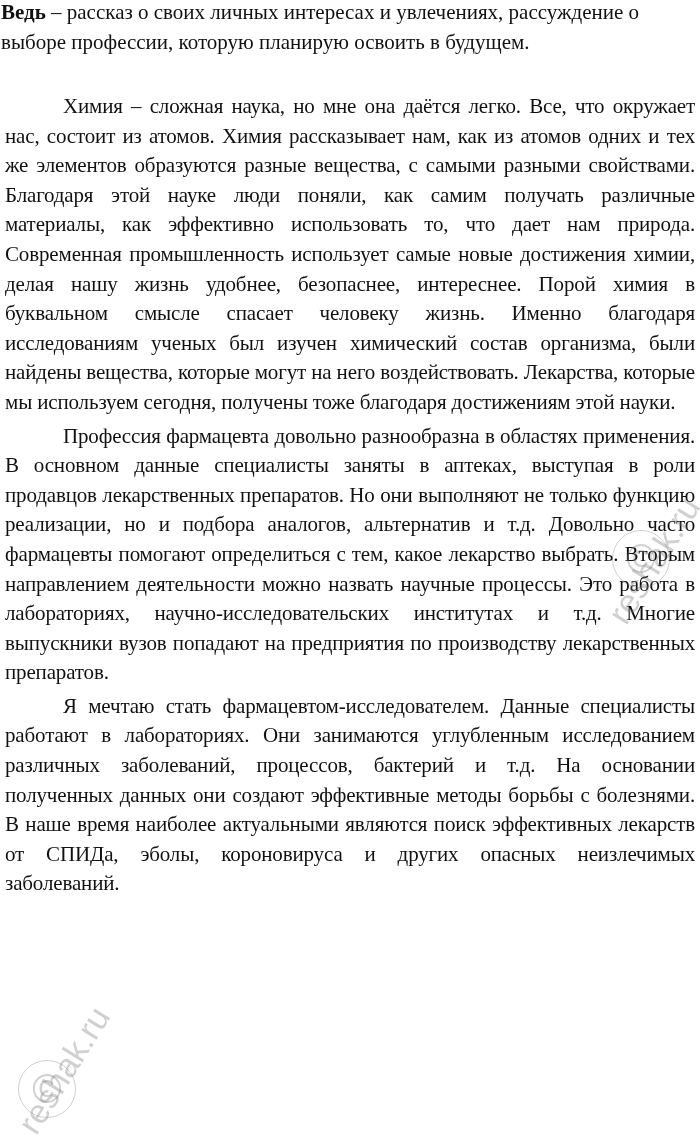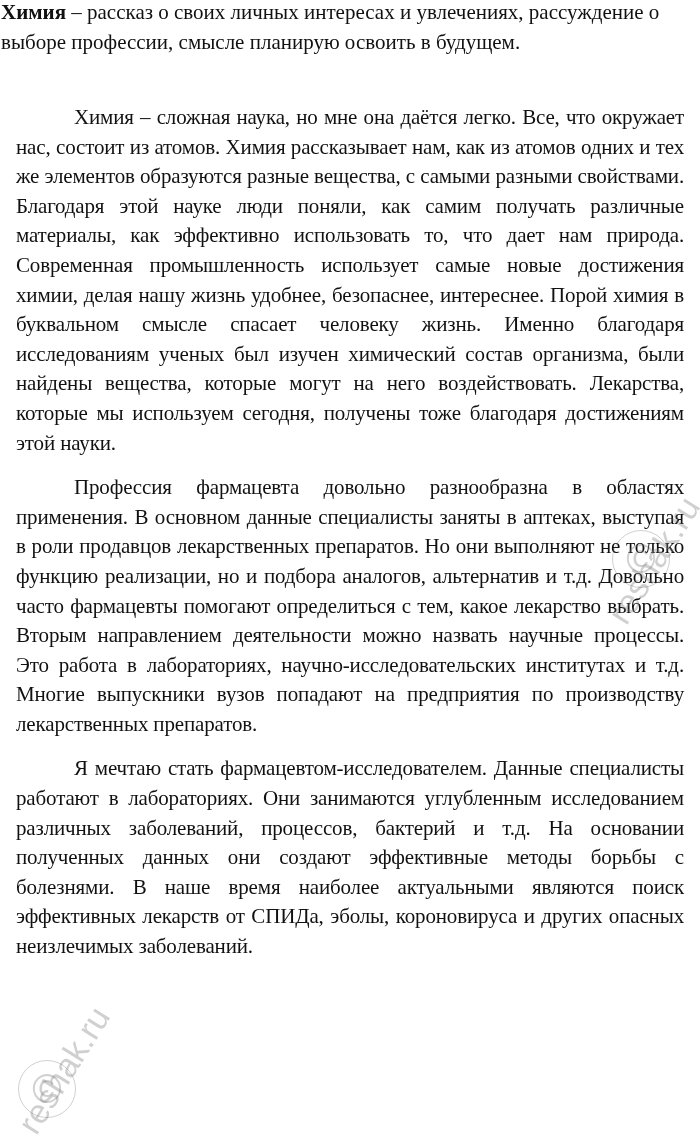--- a/index.html
+++ b/index.html
@@ -13,21 +13,21 @@
     margin: 0; padding: 0;
     font-size: 21px; line-height: 29.5px;
     text-align: left;
     position: absolute; top: -2px; left: 1px; width: 698px;
   }
   .topic b { font-weight: bold; }
   .body-text {
     position: absolute; top: 88px; left: 1px; width: 698px;
   }
   .para {
-    margin: 15px; padding: 0;
+    margin: 4px; padding: 0;
     font-size: 21px; line-height: 29.6px;
     text-align: justify; text-indent: 58px;
     letter-spacing: -0.15px;
   }
   .watermark {
     position: absolute; pointer-events: none;
     color: rgba(120,120,120,0.35);
     font-family: "Liberation Sans", sans-serif;
     font-size: 34px;
     transform: rotate(-58deg);
@@ -39,21 +39,21 @@
     color: rgba(120,120,120,0.35);
     font-family: "Liberation Sans", sans-serif;
     font-size: 40px; line-height: 56px; text-align: center;
     pointer-events: none;
   }
 </style>
 </head>
 <body>
 
 <div class="page">
-  <p class="topic"><b>Химия</b><span> – рассказ о своих личных интересах и увлечениях, рассуждение о выборе профессии, смысле планирую освоить в будущем.</span></p>
+  <p class="topic"><b>Ведь</b><span> – рассказ о своих личных интересах и увлечениях, рассуждение о выборе профессии, которую планирую освоить в будущем.</span></p>
 
   <div class="body-text">
     <p class="para">Химия – сложная наука, но мне она даётся легко. Все, что окружает нас, состоит из атомов. Химия рассказывает нам, как из атомов одних и тех же элементов образуются разные вещества, с самыми разными свойствами. Благодаря этой науке люди поняли, как самим получать различные материалы, как эффективно использовать то, что дает нам природа. Современная промышленность использует самые новые достижения химии, делая нашу жизнь удобнее, безопаснее, интереснее. Порой химия в буквальном смысле спасает человеку жизнь. Именно благодаря исследованиям ученых был изучен химический состав организма, были найдены вещества, которые могут на него воздействовать. Лекарства, которые мы используем сегодня, получены тоже благодаря достижениям этой науки.</p>
     <p class="para">Профессия фармацевта довольно разнообразна в областях применения. В основном данные специалисты заняты в аптеках, выступая в роли продавцов лекарственных препаратов. Но они выполняют не только функцию реализации, но и подбора аналогов, альтернатив и т.д. Довольно часто фармацевты помогают определиться с тем, какое лекарство выбрать. Вторым направлением деятельности можно назвать научные процессы. Это работа в лабораториях, научно-исследовательских институтах и т.д. Многие выпускники вузов попадают на предприятия по производству лекарственных препаратов.</p>
     <p class="para">Я мечтаю стать фармацевтом-исследователем. Данные специалисты работают в лабораториях. Они занимаются углубленным исследованием различных заболеваний, процессов, бактерий и т.д. На основании полученных данных они создают эффективные методы борьбы с болезнями. В наше время наиболее актуальными являются поиск эффективных лекарств от СПИДа, эболы, короновируса и других опасных неизлечимых заболеваний.</p>
   </div>
 
   <div class="wm-circle" style="left:612px; top:530px;">©</div>
   <div class="watermark" style="left:600px; top:610px;">reshak.ru</div>
 

